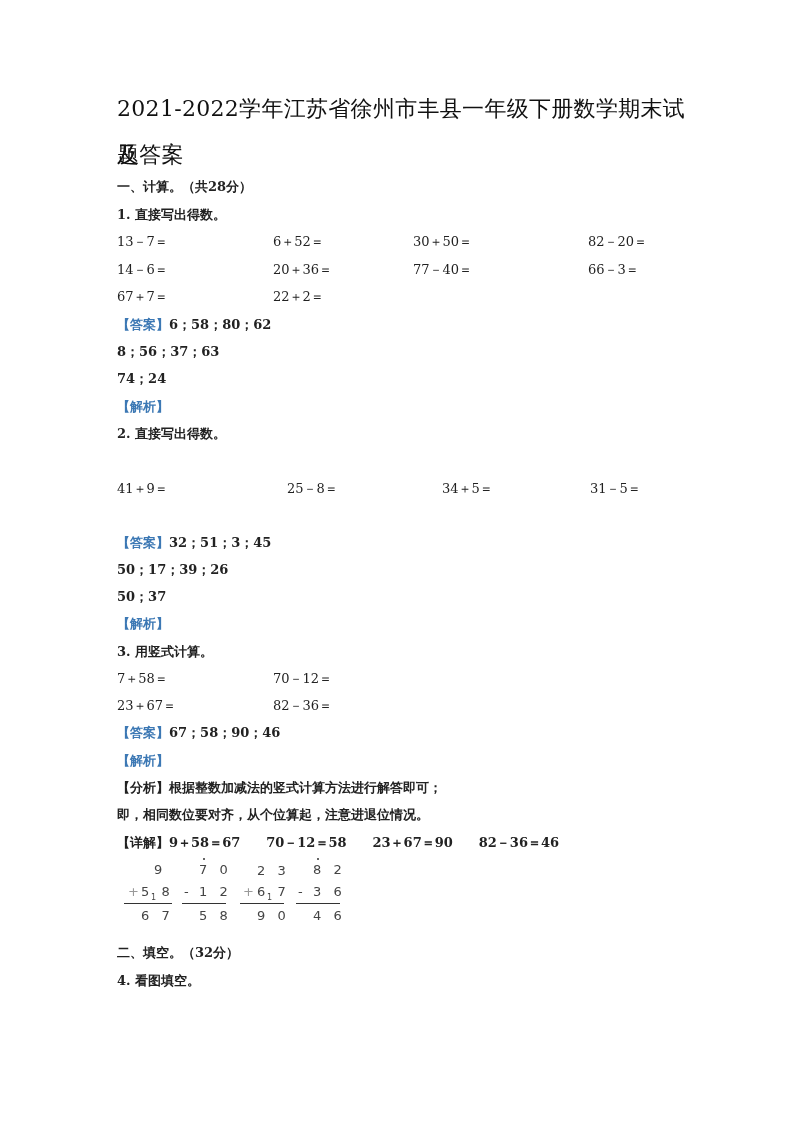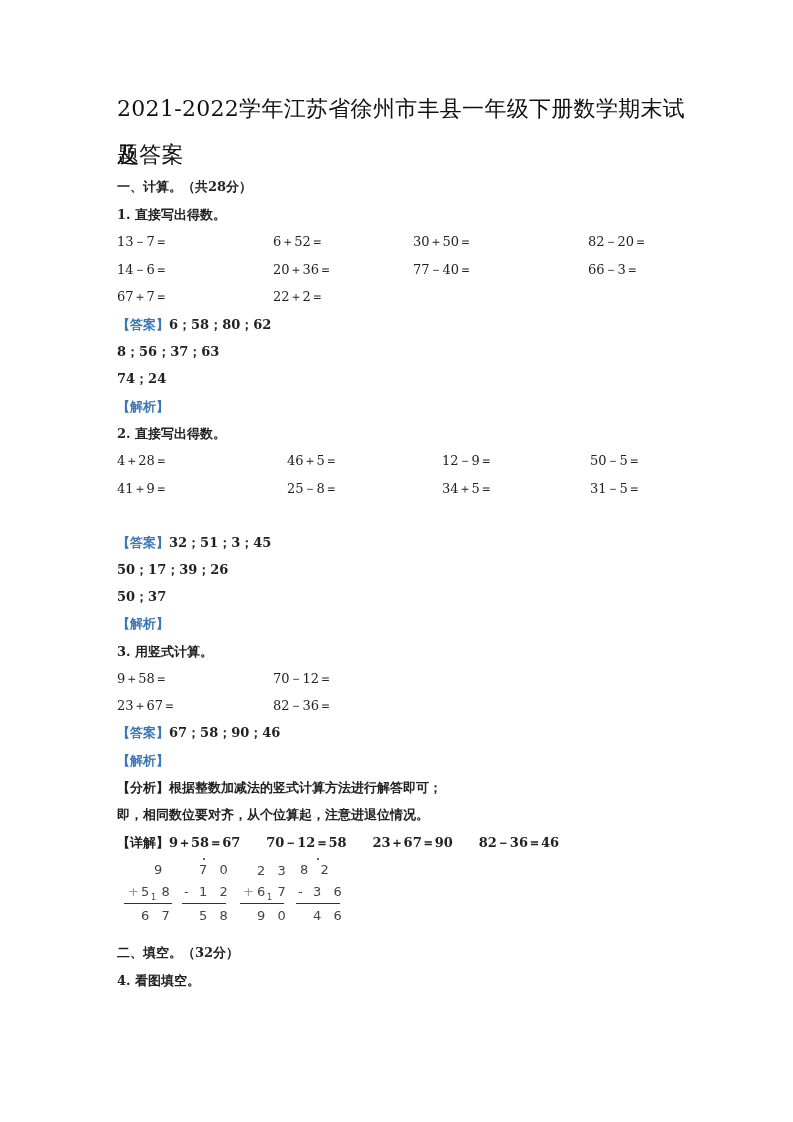--- a/index.html
+++ b/index.html
@@ -59,42 +59,36 @@
     <span style="left:156px">22＋2＝</span>
   </div>
   <div class="line" style="top:316px;">
     <span class="tag">【答案】</span><span>6；58；80；62</span>
   </div>
   <div class="line" style="top:343px;">8；56；37；63</div>
   <div class="line" style="top:370px;">74；24</div>
   <div class="line tag" style="top:398px;">【解析】</div>
 
   <div class="line" style="top:425px;">2. 直接写出得数。</div>
-  <div class="grid-row" style="top:452px;">
-    <span style="left:0">4＋28＝</span>
-    <span style="left:170px">46＋5＝</span>
-    <span style="left:325px">12－9＝</span>
-    <span style="left:473px">50－5＝</span>
-  </div>
   <div class="grid-row" style="top:480px;">
     <span style="left:0">41＋9＝</span>
     <span style="left:170px">25－8＝</span>
     <span style="left:325px">34＋5＝</span>
     <span style="left:473px">31－5＝</span>
   </div>
   <div class="line" style="top:534px;">
     <span class="tag">【答案】</span><span>32；51；3；45</span>
   </div>
   <div class="line" style="top:561px;">50；17；39；26</div>
   <div class="line" style="top:588px;">50；37</div>
   <div class="line tag" style="top:615px;">【解析】</div>
 
   <div class="line" style="top:643px;">3. 用竖式计算。</div>
   <div class="grid-row" style="top:670px;">
-    <span style="left:0">9＋58＝</span>
+    <span style="left:0">7＋58＝</span>
     <span style="left:156px">70－12＝</span>
   </div>
   <div class="grid-row" style="top:697px;">
     <span style="left:0">23＋67＝</span>
     <span style="left:156px">82－36＝</span>
   </div>
   <div class="line" style="top:724px;">
     <span class="tag">【答案】</span><span>67；58；90；46</span>
   </div>
   <div class="line tag" style="top:752px;">【解析】</div>
@@ -125,21 +119,21 @@
   <div class="vcalc" style="left:240px;">
     <div class="r" style="left:17px;top:1px;">2 3</div>
     <div class="r" style="left:3px;top:22px;color:#999;">+</div>
     <div class="r" style="left:17px;top:22px;">6 7</div>
     <div class="carry" style="left:27px;top:31px;">1</div>
     <div class="bar" style="left:0;top:41px;width:44px;"></div>
     <div class="r" style="left:17px;top:46px;">9 0</div>
   </div>
   <div class="vcalc" style="left:296px;">
     <div class="dot" style="left:21px;top:-4px;"></div>
-    <div class="r" style="left:4px;top:0;">8 2</div>
+    <div class="r" style="left:17px;top:0;">8 2</div>
     <div class="r" style="left:2px;top:22px;">-</div>
     <div class="r" style="left:17px;top:22px;">3 6</div>
     <div class="bar" style="left:0;top:41px;width:44px;"></div>
     <div class="r" style="left:17px;top:46px;">4 6</div>
   </div>
 
   <div class="line" style="top:944px;">二、填空。（32分）</div>
   <div class="line" style="top:972px;">4. 看图填空。</div>
 
 </div>

